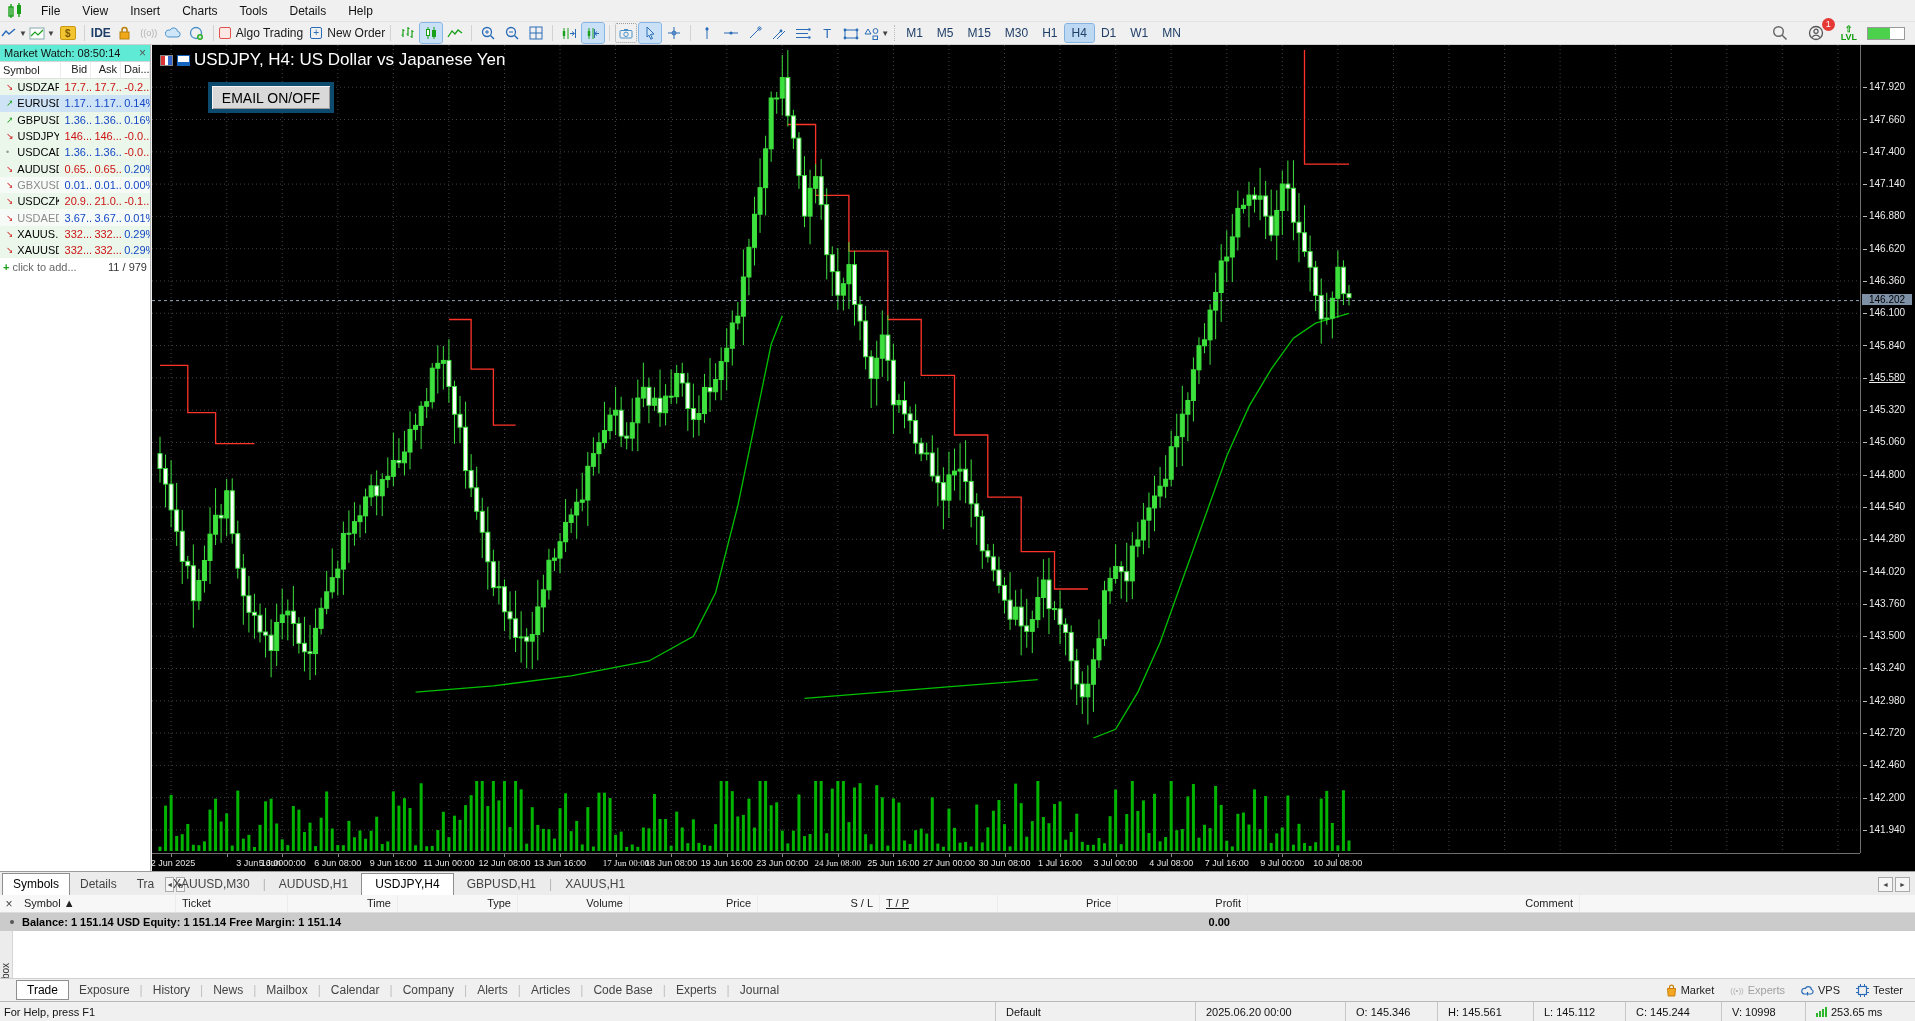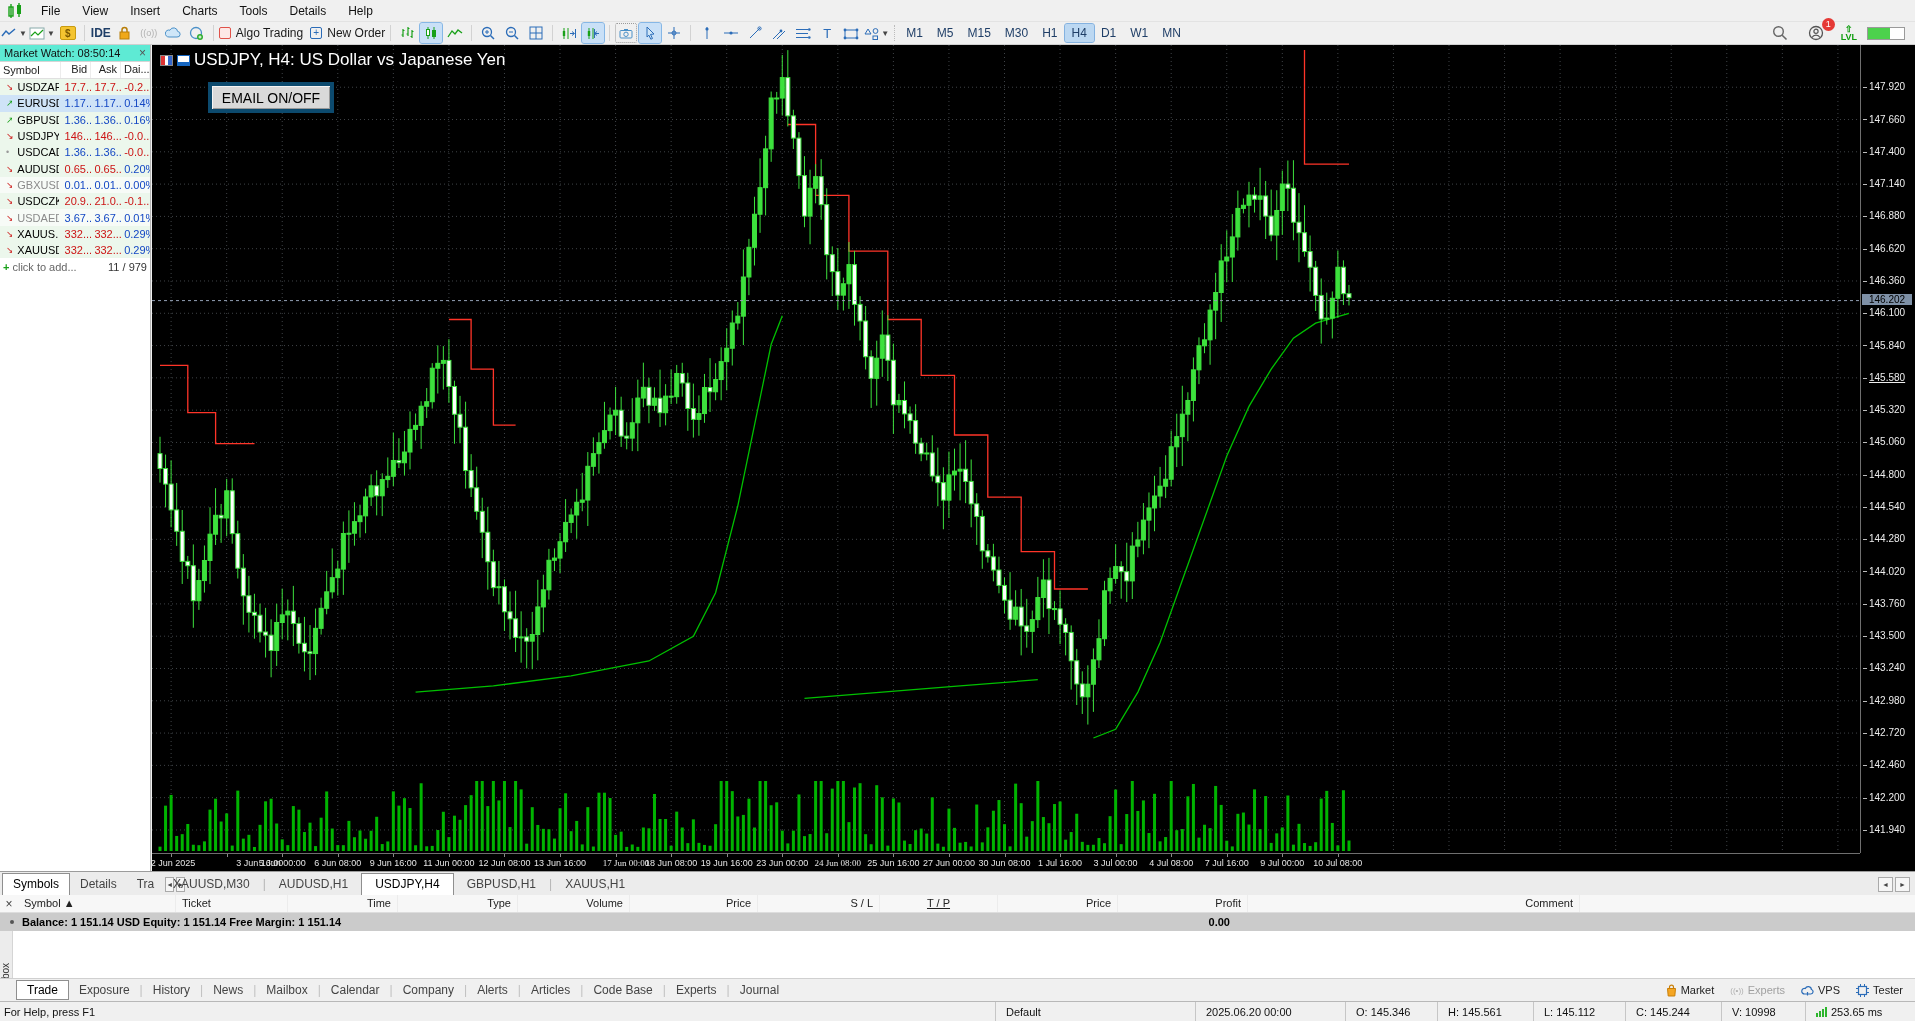--- a/index.html
+++ b/index.html
@@ -1270,21 +1270,21 @@
   <div id="toolbox">
     <div id="tb-header">
       <span id="tb-close">×</span>
     <span class="tb-col" style="width: 158px; text-align: left;">Symbol ▲</span>
         <span class="tb-col" style="width: 112px; text-align: left;">Ticket</span>
         <span class="tb-col" style="width: 110px; text-align: right;">Time</span>
         <span class="tb-col" style="width: 120px; text-align: right;">Type</span>
         <span class="tb-col" style="width: 112px; text-align: right;">Volume</span>
         <span class="tb-col" style="width: 128px; text-align: right;">Price</span>
         <span class="tb-col" style="width: 122px; text-align: right;">S / L</span>
-        <span class="tb-col" style="width: 118px; text-align: center; text-decoration: underline;">T / P</span>
+        <span class="tb-col" style="width: 118px; text-align: left; text-decoration: underline;">T / P</span>
         <span class="tb-col" style="width: 120px; text-align: right;">Price</span>
         <span class="tb-col" style="width: 130px; text-align: right;">Profit</span>
         <span class="tb-col" style="width: 332px; text-align: right;">Comment</span>
       </div>
     <div id="tb-balance">
       <span class="dot"></span>
       <span>Balance: 1 151.14 USD  Equity: 1 151.14  Free Margin: 1 151.14</span>
       <span class="profit">0.00</span>
     </div>
     <div id="tb-side">

